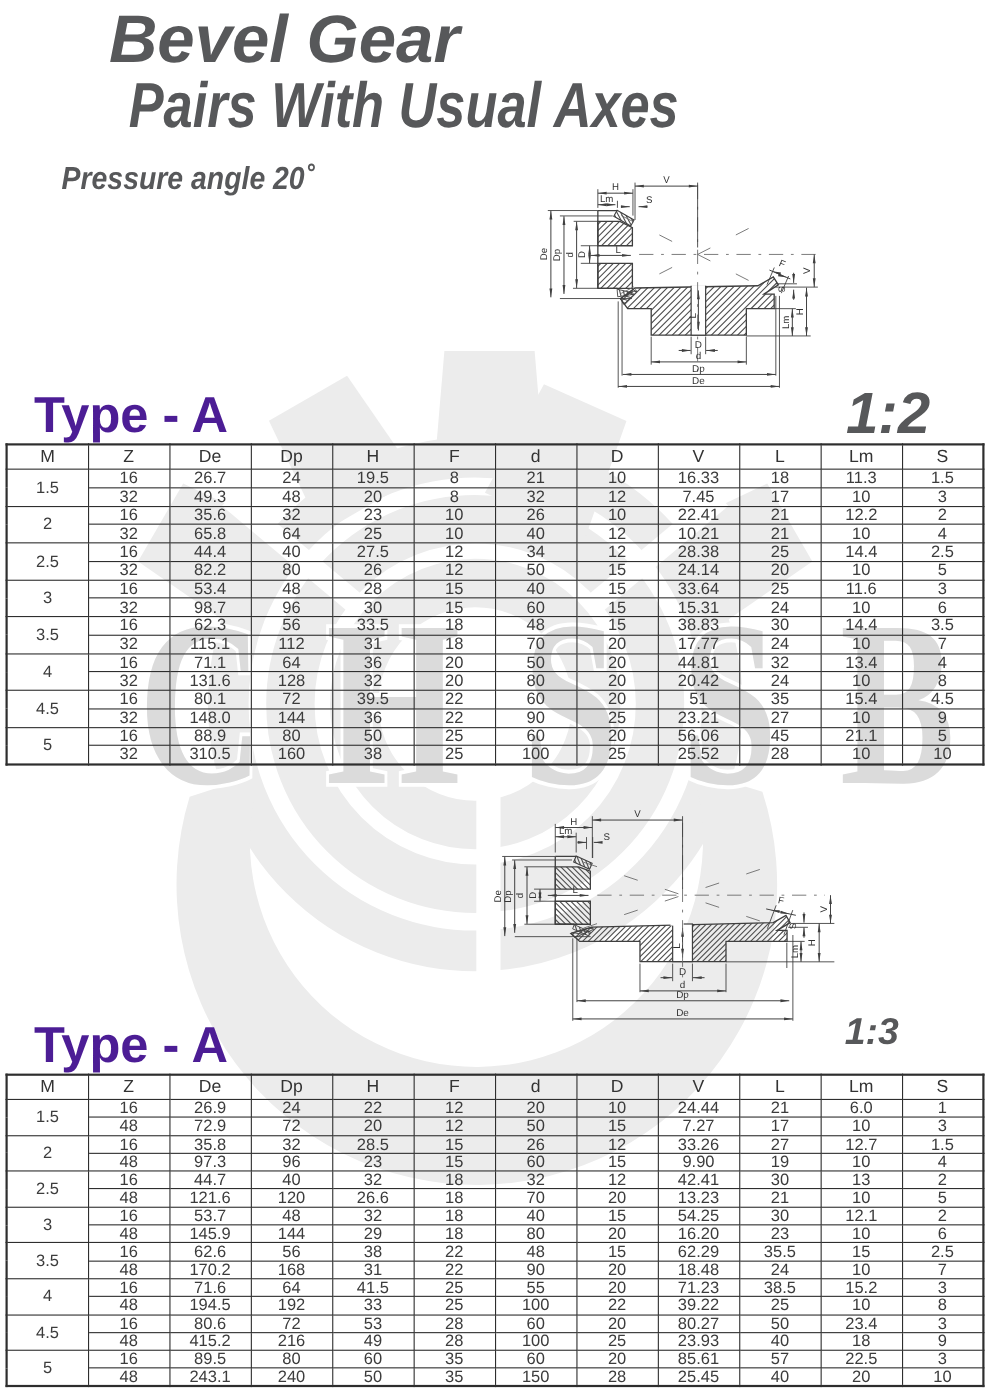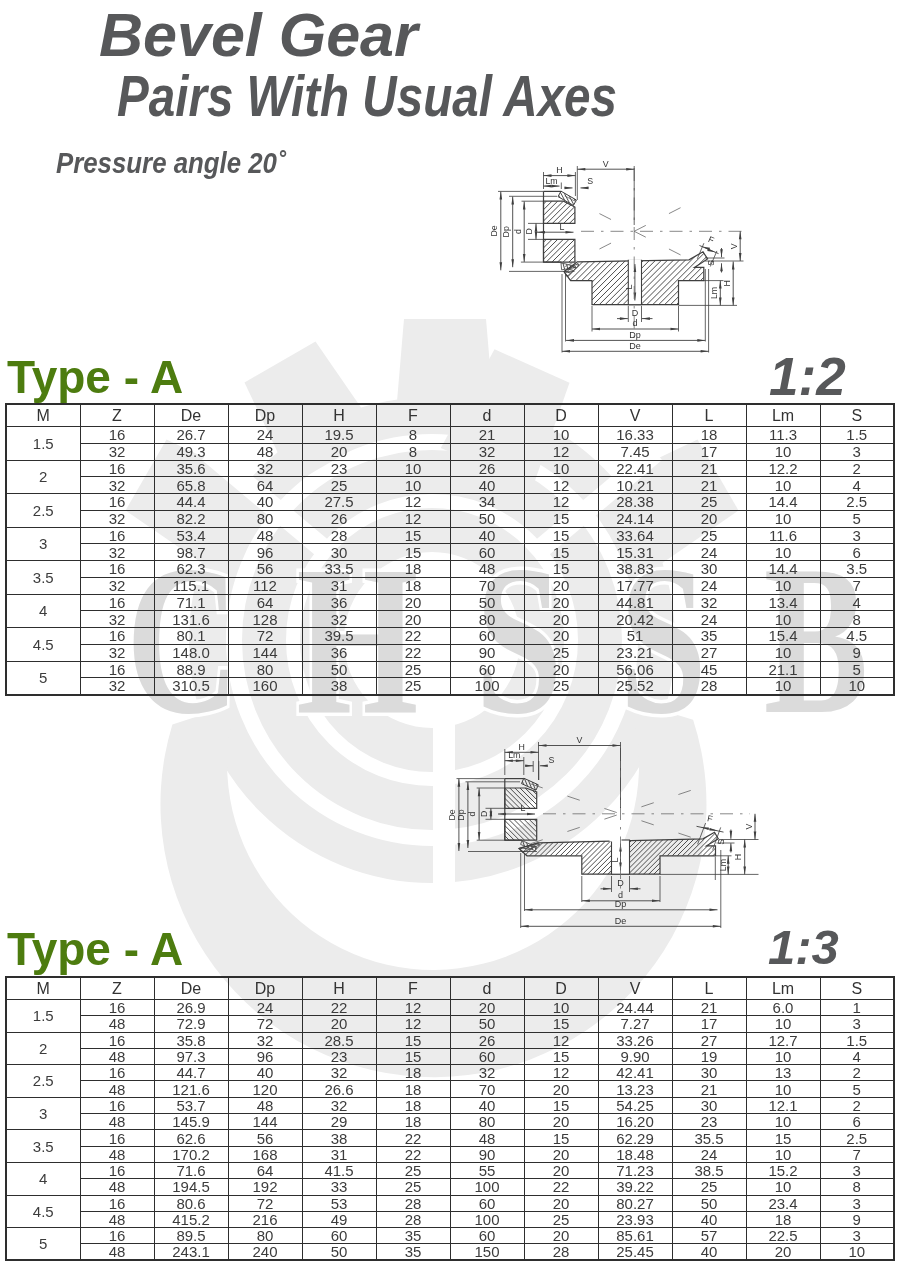--- a/index.html
+++ b/index.html
@@ -1,19 +1,19 @@
 <!DOCTYPE html>
 <html><head>
 <meta charset="utf-8">
 <style>
 html,body{margin:0;padding:0;}
 body{width:900px;height:1270px;position:relative;font-family:"Liberation Sans",sans-serif;background:#fff;overflow:hidden;}
 .abs{position:absolute;}
 .t1{font-weight:bold;font-style:italic;color:#57585a;white-space:nowrap;}
-.heading{font-weight:bold;color:#4d7c0f;}
+.heading{font-weight:bold;color:#4c1d95;margin-left:24px;}
 .ratio{font-weight:bold;font-style:italic;color:#57585a;}
 table.data{border-collapse:collapse;table-layout:fixed;position:absolute;left:5px;width:888px;background:transparent;border:2px solid #2e2e2e;}
 table.data td{border:1px solid #2e2e2e;text-align:center;vertical-align:middle;padding:0;color:#3c3c3c;font-size:15px;line-height:1;overflow:hidden;}
 table.data tr.hdr td{font-size:16px;color:#333;}
 table.data td.grp{border-bottom:1.7px solid #2e2e2e;}
 </style>
 </head>
 <body>
 
 <svg class="abs" style="left:0;top:0;" width="900" height="1270" viewBox="0 0 900 1270">
@@ -762,21 +762,21 @@
 <polygon points="717.5,909.8 709.5,911.1 709.5,908.5" fill="#3f3f3f"></polygon>
 <text x="620.5" y="907.2" font-size="9" fill="#333" text-anchor="middle">Dp</text>
 <line x1="520.7" y1="926.3" x2="720.8" y2="926.3" stroke="#3f3f3f" stroke-width="0.9"></line>
 <polygon points="520.7,926.3 528.7,925.0 528.7,927.6" fill="#3f3f3f"></polygon>
 <polygon points="720.8,926.3 712.8,927.6 712.8,925.0" fill="#3f3f3f"></polygon>
 <text x="620.5" y="923.7" font-size="9" fill="#333" text-anchor="middle">De</text>
 </svg>
 
 <div class="abs heading" style="left:7px;top:922px;font-size:46px;">Type - A</div>
 
-<div class="abs ratio" style="left:768px;top:919px;font-size:49px;font-style:italic;">1:3</div>
+<div class="abs ratio" style="left:768px;top:919px;font-size:34px;font-style:italic;">1:3</div>
 
 <table class="data" style="top:976px;">
 <colgroup>
       <col style="width:74px;">
       <col style="width:74px;">
       <col style="width:74px;">
       <col style="width:74px;">
       <col style="width:74px;">
       <col style="width:74px;">
       <col style="width:74px;">

